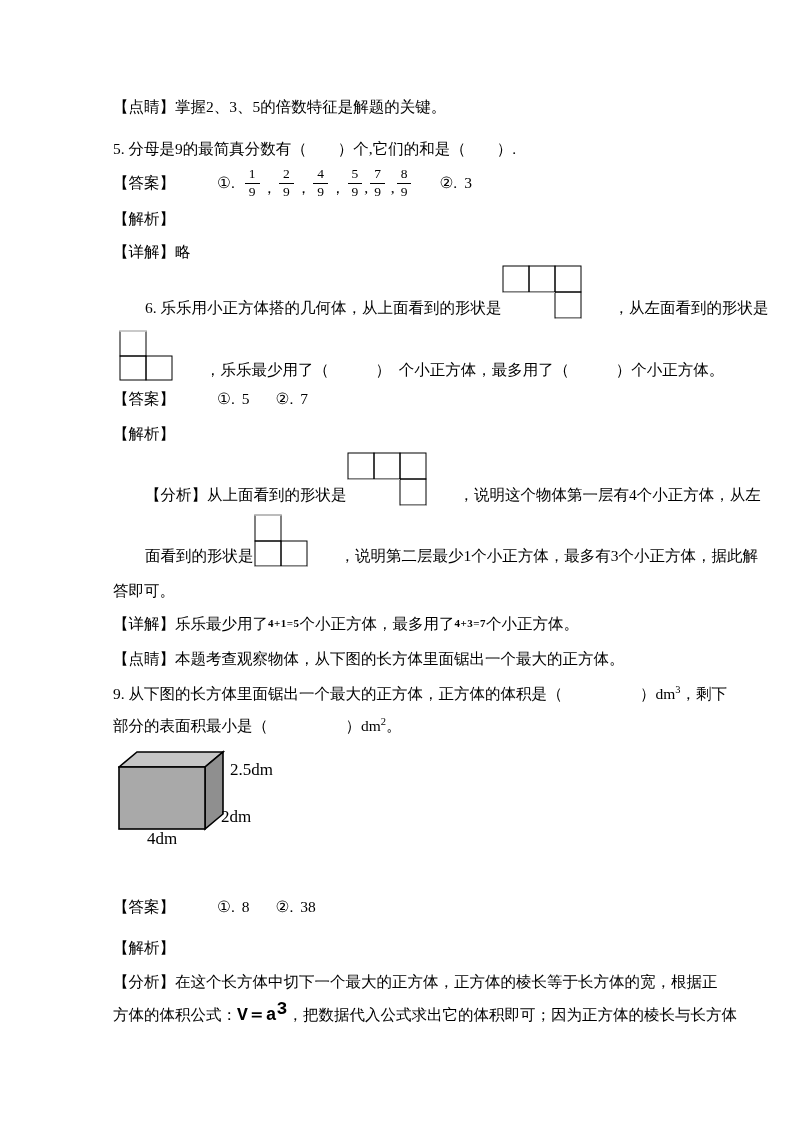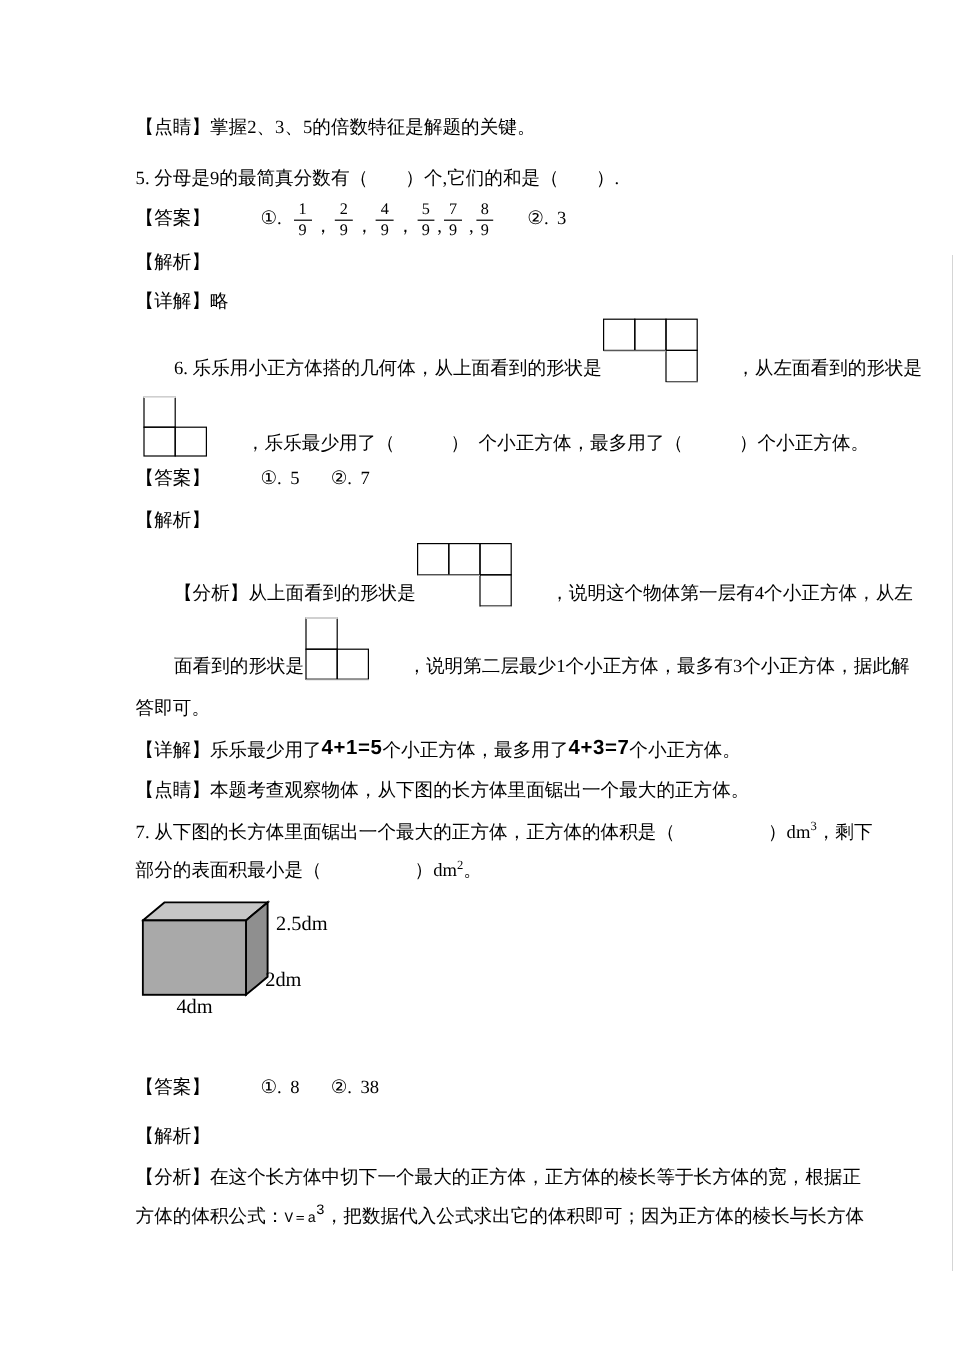--- a/index.html
+++ b/index.html
@@ -34,31 +34,32 @@
     font-size:13.5px;
     line-height:1.2;
     margin:0 2px;
     vertical-align:middle;
   }
   .frac .num{display:block;border-bottom:1px solid #000;padding:0 4px;}
   .frac .den{display:block;padding:0 4px;}
   .fsep{position:relative;top:6px;white-space:pre;}
   
   .bmath{
-    font-family:Liberation Sans, sans-serif;
+    font-family:Liberation Serif, serif;
     font-weight:bold;
-    font-size:17px;
+    font-size:11px;
     letter-spacing:.5px;
     position:relative;top:-2px;
     white-space:pre;
   }
   .formula{
     font-family:"Liberation Mono","DejaVu Sans Mono",monospace;
-    font-size:12px;
+    font-size:18px;
     white-space:pre;
+    font-weight:bold;
   }
   sup{font-size:10.5px;line-height:0;}
   
   #cuboid-fig{position:absolute;left:118px;top:748px;width:210px;height:110px;}
   #cuboid-fig svg{position:absolute;left:0;top:2px;}
   .dim-label{
     position:absolute;
     font-family:Liberation Serif, serif;
     font-size:17px;
     white-space:nowrap;
@@ -163,21 +164,21 @@
 
   <div class="line" style="top:615px">
     <span class="t">【详解】乐乐最少用了</span><span class="bmath">4+1=5</span><span class="t">个小正方体，最多用了</span><span class="bmath">4+3=7</span><span class="t">个小正方体。</span>
   </div>
 
   <div class="line" style="top:650px">
     <span class="t">【点睛】本题考查观察物体，从下图的长方体里面锯出一个最大的正方体。</span>
   </div>
 
   <div class="line" style="top:685px">
-    <span class="t">7. 从下图的长方体里面锯出一个最大的正方体，正方体的体积是（　　　　　）dm</span><sup>3</sup><span class="t">，剩下</span>
+    <span class="t">9. 从下图的长方体里面锯出一个最大的正方体，正方体的体积是（　　　　　）dm</span><sup>3</sup><span class="t">，剩下</span>
   </div>
   <div class="line" style="top:717px">
     <span class="t">部分的表面积最小是（　　　　　）dm</span><sup>2</sup><span class="t">。</span>
   </div>
 
   <div id="cuboid-fig">
     <svg width="115" height="85" viewBox="0 0 115 85">
       <polygon points="1,17 19,2 105,2 87,17" stroke="#000" stroke-width="1.6" fill="#c6c6c6"></polygon>
       <polygon points="87,17 105,2 105,64 87,79" stroke="#000" stroke-width="1.6" fill="#8f8f8f"></polygon>
       <rect x="1" y="17" width="86" height="62" stroke="#000" stroke-width="1.6" fill="#a9a9a9"></rect>

